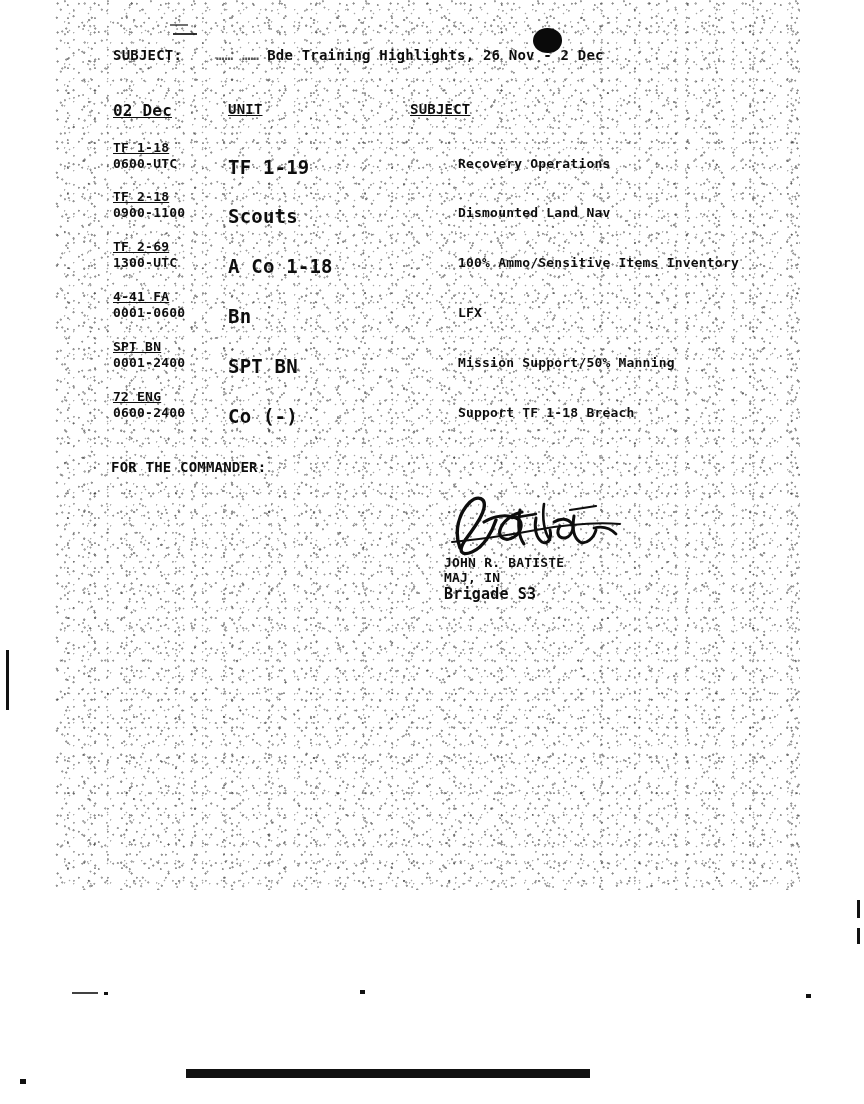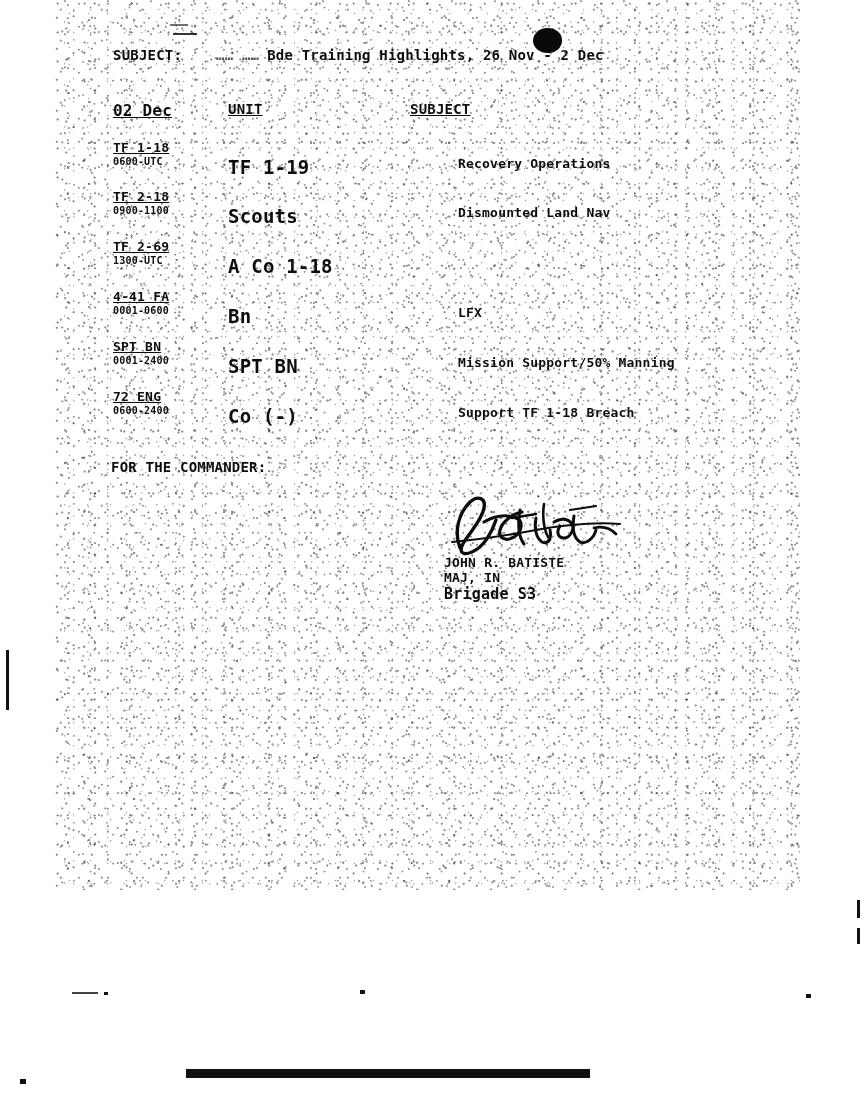--- a/index.html
+++ b/index.html
@@ -88,21 +88,21 @@
     display: inline-block;
     color: #555;
     filter: blur(0.6px);
   }
 
   #col-date   { left: 113px; top: 101px; font-size: 16px; }
   #col-unit   { left: 228px; top: 101px; font-size: 14px; }
   #col-subject{ left: 410px; top: 101px; font-size: 14px; }
 
   .row-tf   { left: 113px; font-size: 13px; }
-  .row-time { left: 113px; font-size: 10px; }
+  .row-time { left: 113px; font-size: 13px; }
   .row-unit { left: 228px; font-size: 19px; }
   .row-sub  { left: 410px; font-size: 13px; padding-left: 48px; }
 
   #for-the-commander { left: 111px; top: 459px; font-size: 14px; text-align: center; }
 
   #sig-name  { left: 444px; top: 555px; font-size: 13px; }
   #sig-rank  { left: 444px; top: 570px; font-size: 13px; }
   #sig-title { left: 444px; top: 585px; font-size: 15px; }
 
   
@@ -157,20 +157,21 @@
   <div class="txt row-sub" style="top:156px">Recovery Operations</div>
 
   <div class="txt u row-tf" style="top:189px">TF 2-18</div>
   <div class="txt row-time" style="top:205px">0900-1100</div>
   <div class="txt row-unit" style="top:205px">Scouts</div>
   <div class="txt row-sub" style="top:205px">Dismounted Land Nav</div>
 
   <div class="txt u row-tf" style="top:239px">TF 2-69</div>
   <div class="txt row-time" style="top:255px">1300-UTC</div>
   <div class="txt row-unit" style="top:255px">A Co 1-18</div>
+  <div class="txt row-sub" style="top:255px">100% Ammo/Sensitive Items Inventory</div>
 
   <div class="txt u row-tf" style="top:289px">4-41 FA</div>
   <div class="txt row-time" style="top:305px">0001-0600</div>
   <div class="txt row-unit" style="top:305px">Bn</div>
   <div class="txt row-sub" style="top:305px">LFX</div>
 
   <div class="txt u row-tf" style="top:339px">SPT BN</div>
   <div class="txt row-time" style="top:355px">0001-2400</div>
   <div class="txt row-unit" style="top:355px">SPT BN</div>
   <div class="txt row-sub" style="top:355px">Mission Support/50% Manning</div>

